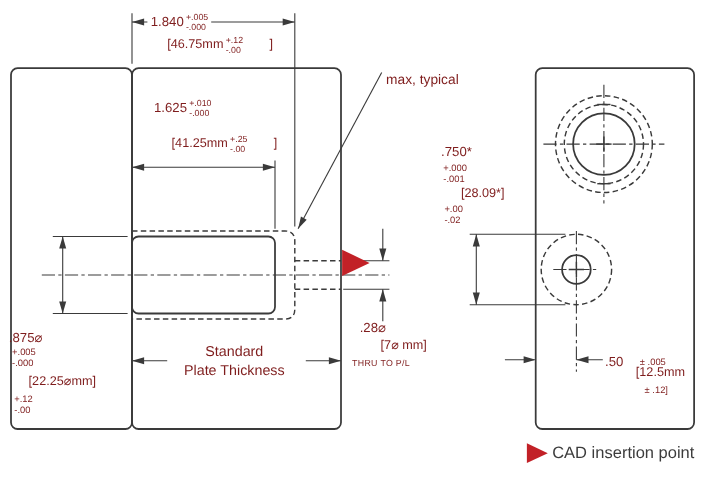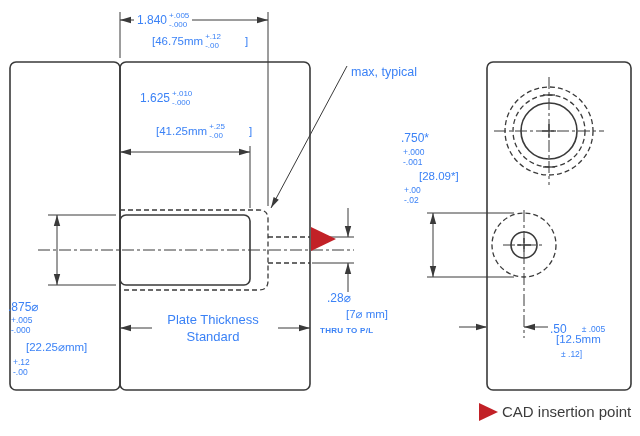--- a/index.html
+++ b/index.html
@@ -1,28 +1,28 @@
 <!DOCTYPE html>
 <html><head>
 <meta charset="utf-8">
 <style>
   html,body{margin:0;padding:0;background:#fff;}
   .canvas{position:relative;width:640px;height:436px;background:#ffffff;overflow:hidden;
           font-family:"Liberation Sans", sans-serif;}
   .canvas svg{position:absolute;left:0;top:0;}
-  .lbl{position:absolute;color:#3b82f6;white-space:nowrap;}
+  .lbl{position:absolute;color:#7f1d1d;white-space:nowrap;}
   .row{display:flex;align-items:center;}
   .bg{background:#ffffff;padding:0 3px;}
   .big{font-size:12px;line-height:13px;}
   .med{font-size:11.5px;line-height:13px;margin-left:24px;}
   .med2{font-size:12.5px;line-height:16px;}
   .tol{display:inline-flex;flex-direction:column;justify-content:center;
        font-size:8px;line-height:8.5px;margin-left:2px;}
   .tolone{font-size:8.5px;line-height:9px;}
-  .tiny{font-size:8px;letter-spacing:.3px;font-weight:bold;}
+  .tiny{font-size:8px;letter-spacing:.3px;}
   .center{text-align:center;font-size:13px;line-height:17px;}
   .note{font-size:13px;}
   .legendtxt{font-size:15px;color:#3c3c3c;}
 </style>
 </head>
 <body>
 
 <div class="canvas">
 
   <svg width="640" height="436" viewBox="0 0 640 436">
@@ -182,38 +182,38 @@
   <div class="lbl med2" style="left:351px;top:64px">max, typical</div>
 
   <div class="lbl big" style="left:8px;top:301px">.875⌀</div>
   <div class="lbl tolone" style="left:11px;top:316px">+.005</div>
   <div class="lbl tolone" style="left:11px;top:326px">-.000</div>
   <div class="lbl med" style="left:2px;top:341px">[22.25⌀mm]</div>
   <div class="lbl tolone" style="left:13px;top:358px">+.12</div>
   <div class="lbl tolone" style="left:13px;top:368px">-.00</div>
 
   <div class="lbl center" style="left:152px;top:311px;width:122px">
+    <div>Standard</div>
     <div>Plate Thickness</div>
-    <div>Standard</div>
   </div>
 
   <div class="lbl big" style="left:327px;top:292px">.28⌀</div>
   <div class="lbl med" style="left:322px;top:308px">[7⌀ mm]</div>
   <div class="lbl tiny" style="left:320px;top:326px">THRU TO P/L</div>
 
 
   <div class="lbl big" style="left:401px;top:132px">.750*</div>
   <div class="lbl tolone" style="left:403px;top:148px">+.000</div>
   <div class="lbl tolone" style="left:403px;top:158px">-.001</div>
   <div class="lbl med" style="left:395px;top:170px">[28.09*]</div>
   <div class="lbl tolone" style="left:404px;top:186px">+.00</div>
   <div class="lbl tolone" style="left:404px;top:196px">-.02</div>
 
   <div class="lbl row" style="left:550px;top:323px">
     <span class="big">.50</span>
     <span class="tolone" style="margin-left:15px">± .005</span>
   </div>
-  <div class="lbl med" style="left:532px;top:333px">[12.5mm</div>
-  <div class="lbl tolone" style="left:561px;top:350px">± .12]</div>
+  <div class="lbl med" style="left:554px;top:333px">[12.5mm</div>
+  <div class="lbl tolone" style="left:586px;top:350px">± .12]</div>
 
   <div class="lbl legendtxt" style="left:502px;top:403px">CAD insertion point</div>
 
 </div>
 
 </body></html>

